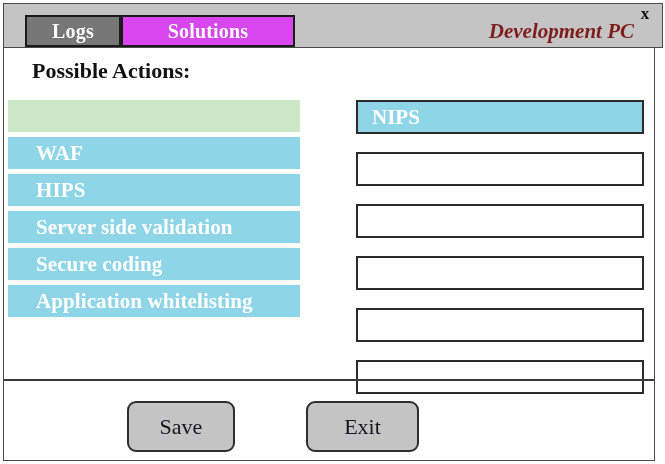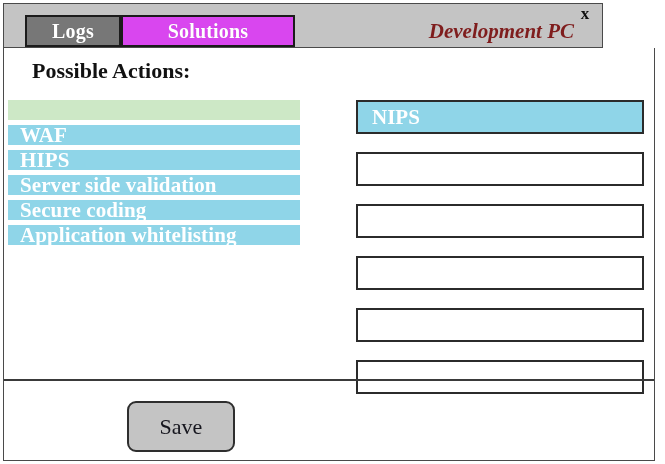--- a/index.html
+++ b/index.html
@@ -22,21 +22,21 @@
     height: 464px;
     background: #ffffff;
     box-sizing: border-box;
   }
 
   
   #titlebar {
     position: absolute;
     left: 3px;
     top: 3px;
-    width: 600px;
+    width: 660px;
     height: 45px;
     background: #c4c4c4;
     border: 1px solid #4a4a4a;
     box-sizing: border-box;
   }
 
   .tab {
     position: absolute;
     top: 11px;
     height: 32px;
@@ -119,27 +119,27 @@
 
   
   #actions-list {
     position: absolute;
     left: 4px;
     top: 52px;
     width: 292px;
   }
   .action-item {
     position: relative;
-    height: 20px;
+    height: 32px;
     margin-bottom: 5px;
     background: #8fd5e8;
     display: flex;
     align-items: center;
     box-sizing: border-box;
-    padding-left: 12px;
+    padding-left: 28px;
     font-weight: bold;
     font-size: 21px;
     color: #ffffff;
     white-space: nowrap;
     cursor: pointer;
     letter-spacing: 0.1px;
   }
   .action-item.empty {
     background: #cde8c6;
     cursor: default;
@@ -244,16 +244,17 @@
       <div class="solution-box"></div>
       <div class="solution-box"></div>
       <div class="solution-box"></div>
       <div class="solution-box"></div>
     </div>
 
     <div id="divider"></div>
 
     <div id="button-row">
       <div class="dlg-button" id="btn-save">Save</div>
+      <div class="dlg-button" id="btn-exit">Exit</div>
     </div>
 
   </div>
 </div>
 
 </body></html>

